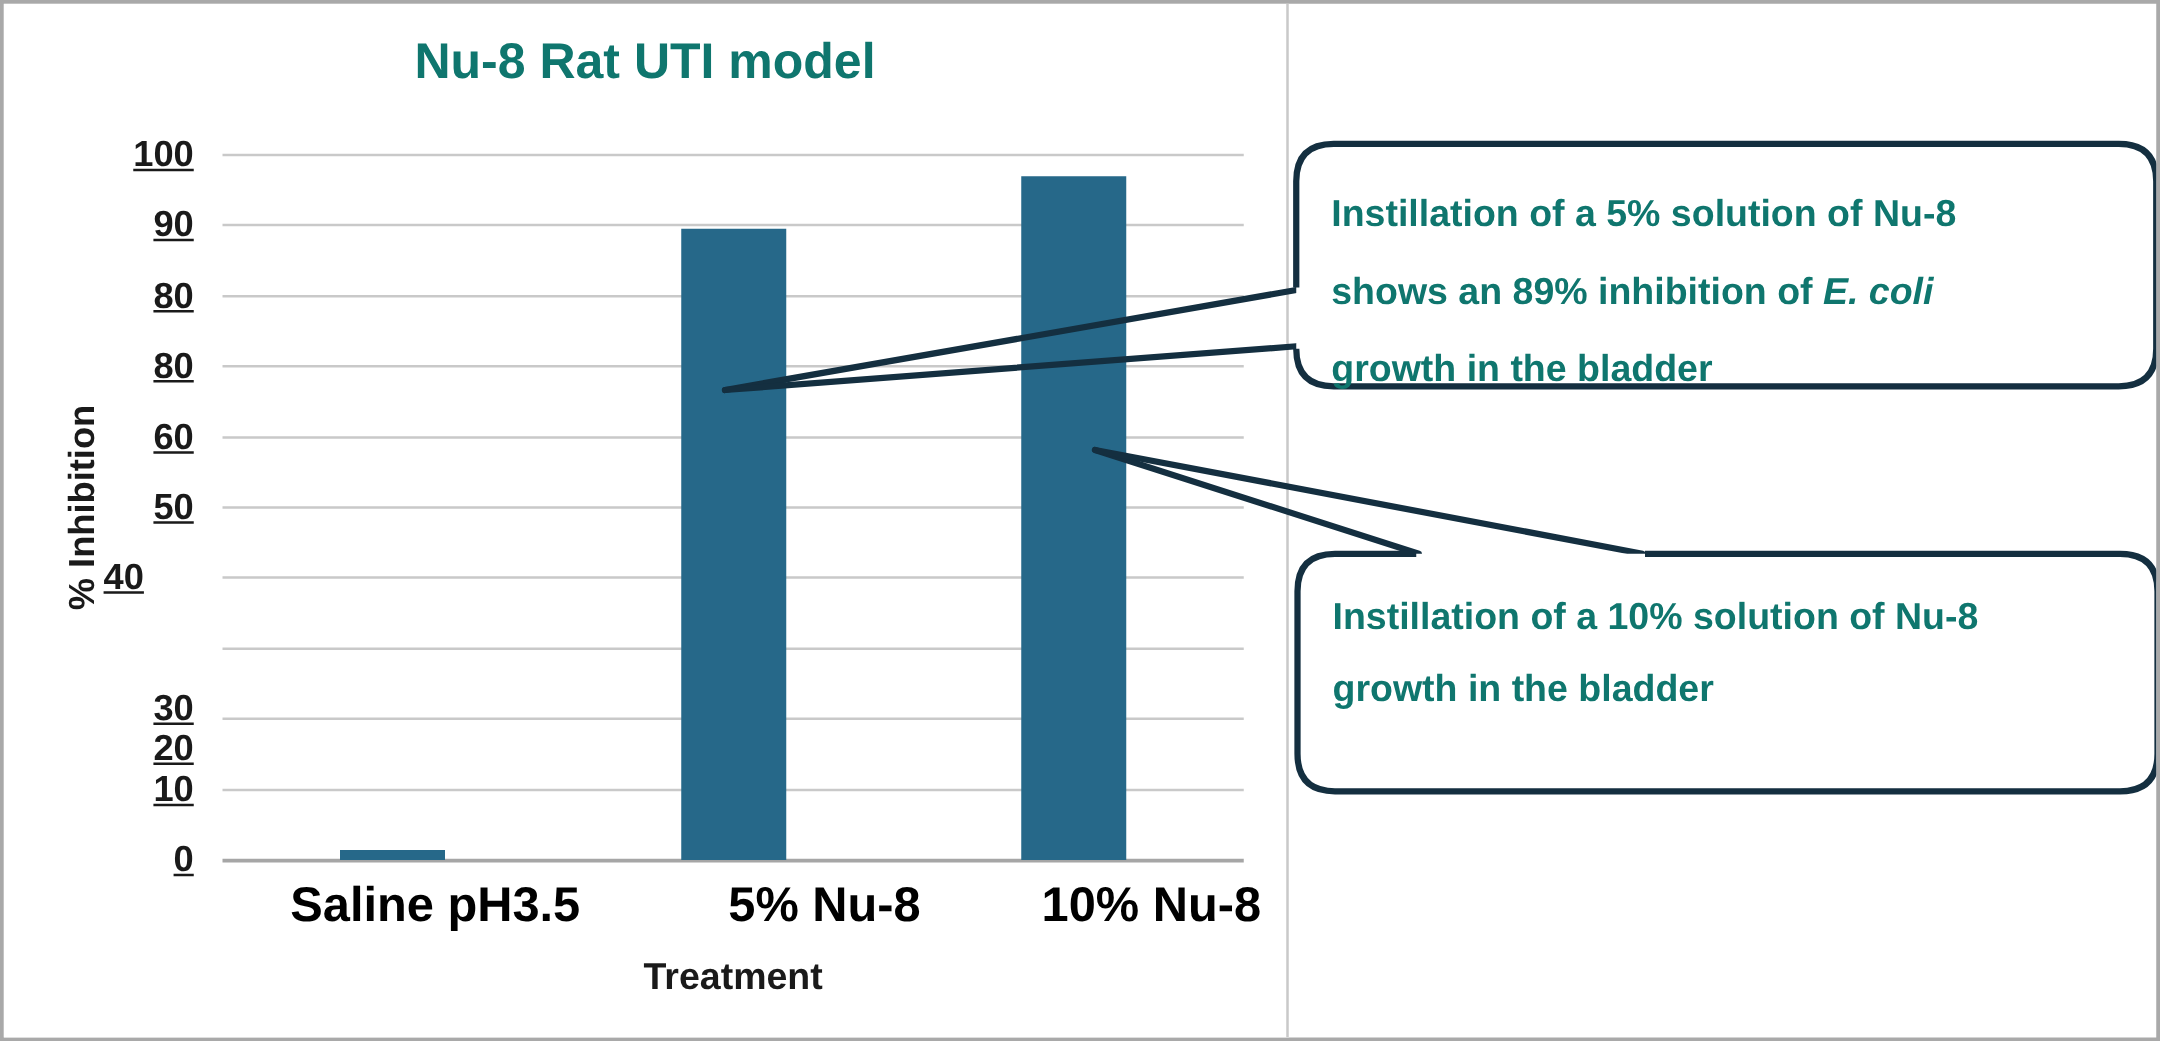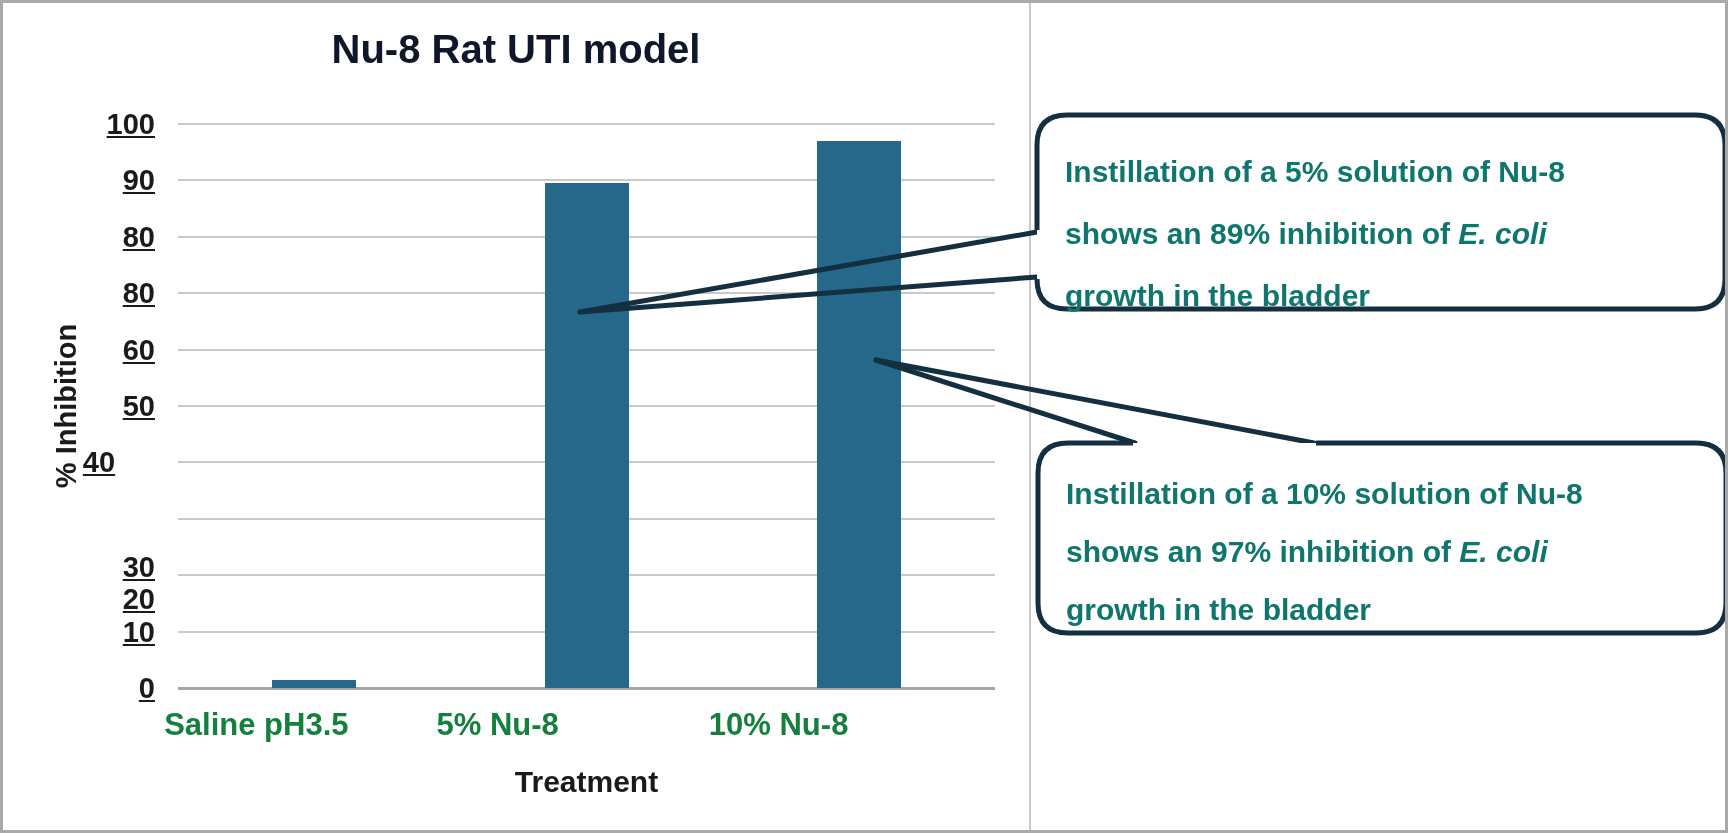--- a/index.html
+++ b/index.html
@@ -15,35 +15,35 @@
   }
   
   #chart-panel{
     position:absolute;left:0;top:0;width:1026px;height:827px;
     border-right:2px solid #c9c9c9;
     background:#ffffff;
   }
   #chart-title{
     position:absolute;left:0;top:24px;width:1026px;
     text-align:center;
-    font-size:40px;font-weight:700;color:#0f172a;
+    font-size:40px;font-weight:700;color:#0f766e;
     letter-spacing:0px;
   }
   .gridline{position:absolute;height:2px;background:#c9c9c9;}
   .axis-line{position:absolute;height:3px;background:#a6a6a6;}
   .bar{position:absolute;}
   .ytick{
     position:absolute;left:40px;width:112px;
     text-align:right;font-size:29px;font-weight:700;color:#1a1a1a;
     line-height:36px;
     text-decoration:underline;
   }
   .xcat{
-    position:absolute;width:300px;text-align:left;
-    font-size:31px;font-weight:600;color:#15803d;line-height:36px;
+    position:absolute;width:300px;text-align:right;
+    font-size:39px;font-weight:600;color:#000000;line-height:36px;
   }
   #y-axis-title{
     position:absolute;left:-87px;top:383px;width:300px;height:40px;
     transform:rotate(-90deg);
     text-align:center;font-size:29px;font-weight:700;color:#1a1a1a;line-height:40px;
   }
   #x-axis-title{
     position:absolute;left:175px;top:762px;width:817px;
     text-align:center;font-size:30px;font-weight:600;color:#1a1a1a;
   }
@@ -110,17 +110,16 @@
   </svg>
 
   <div id="callout-1-text" class="callout-text">
     <div>Instillation of a 5% solution of Nu-8</div>
     <div><span>shows an 89% inhibition of </span><em>E. coli</em></div>
     <div>growth in the bladder</div>
   </div>
 
   <div id="callout-2-text" class="callout-text">
     <div>Instillation of a 10% solution of Nu-8</div>
-    <div><span>shows an 97% inhibition of </span><em>E. coli</em></div>
     <div>growth in the bladder</div>
   </div>
 
 </div>
 
 </body></html>

